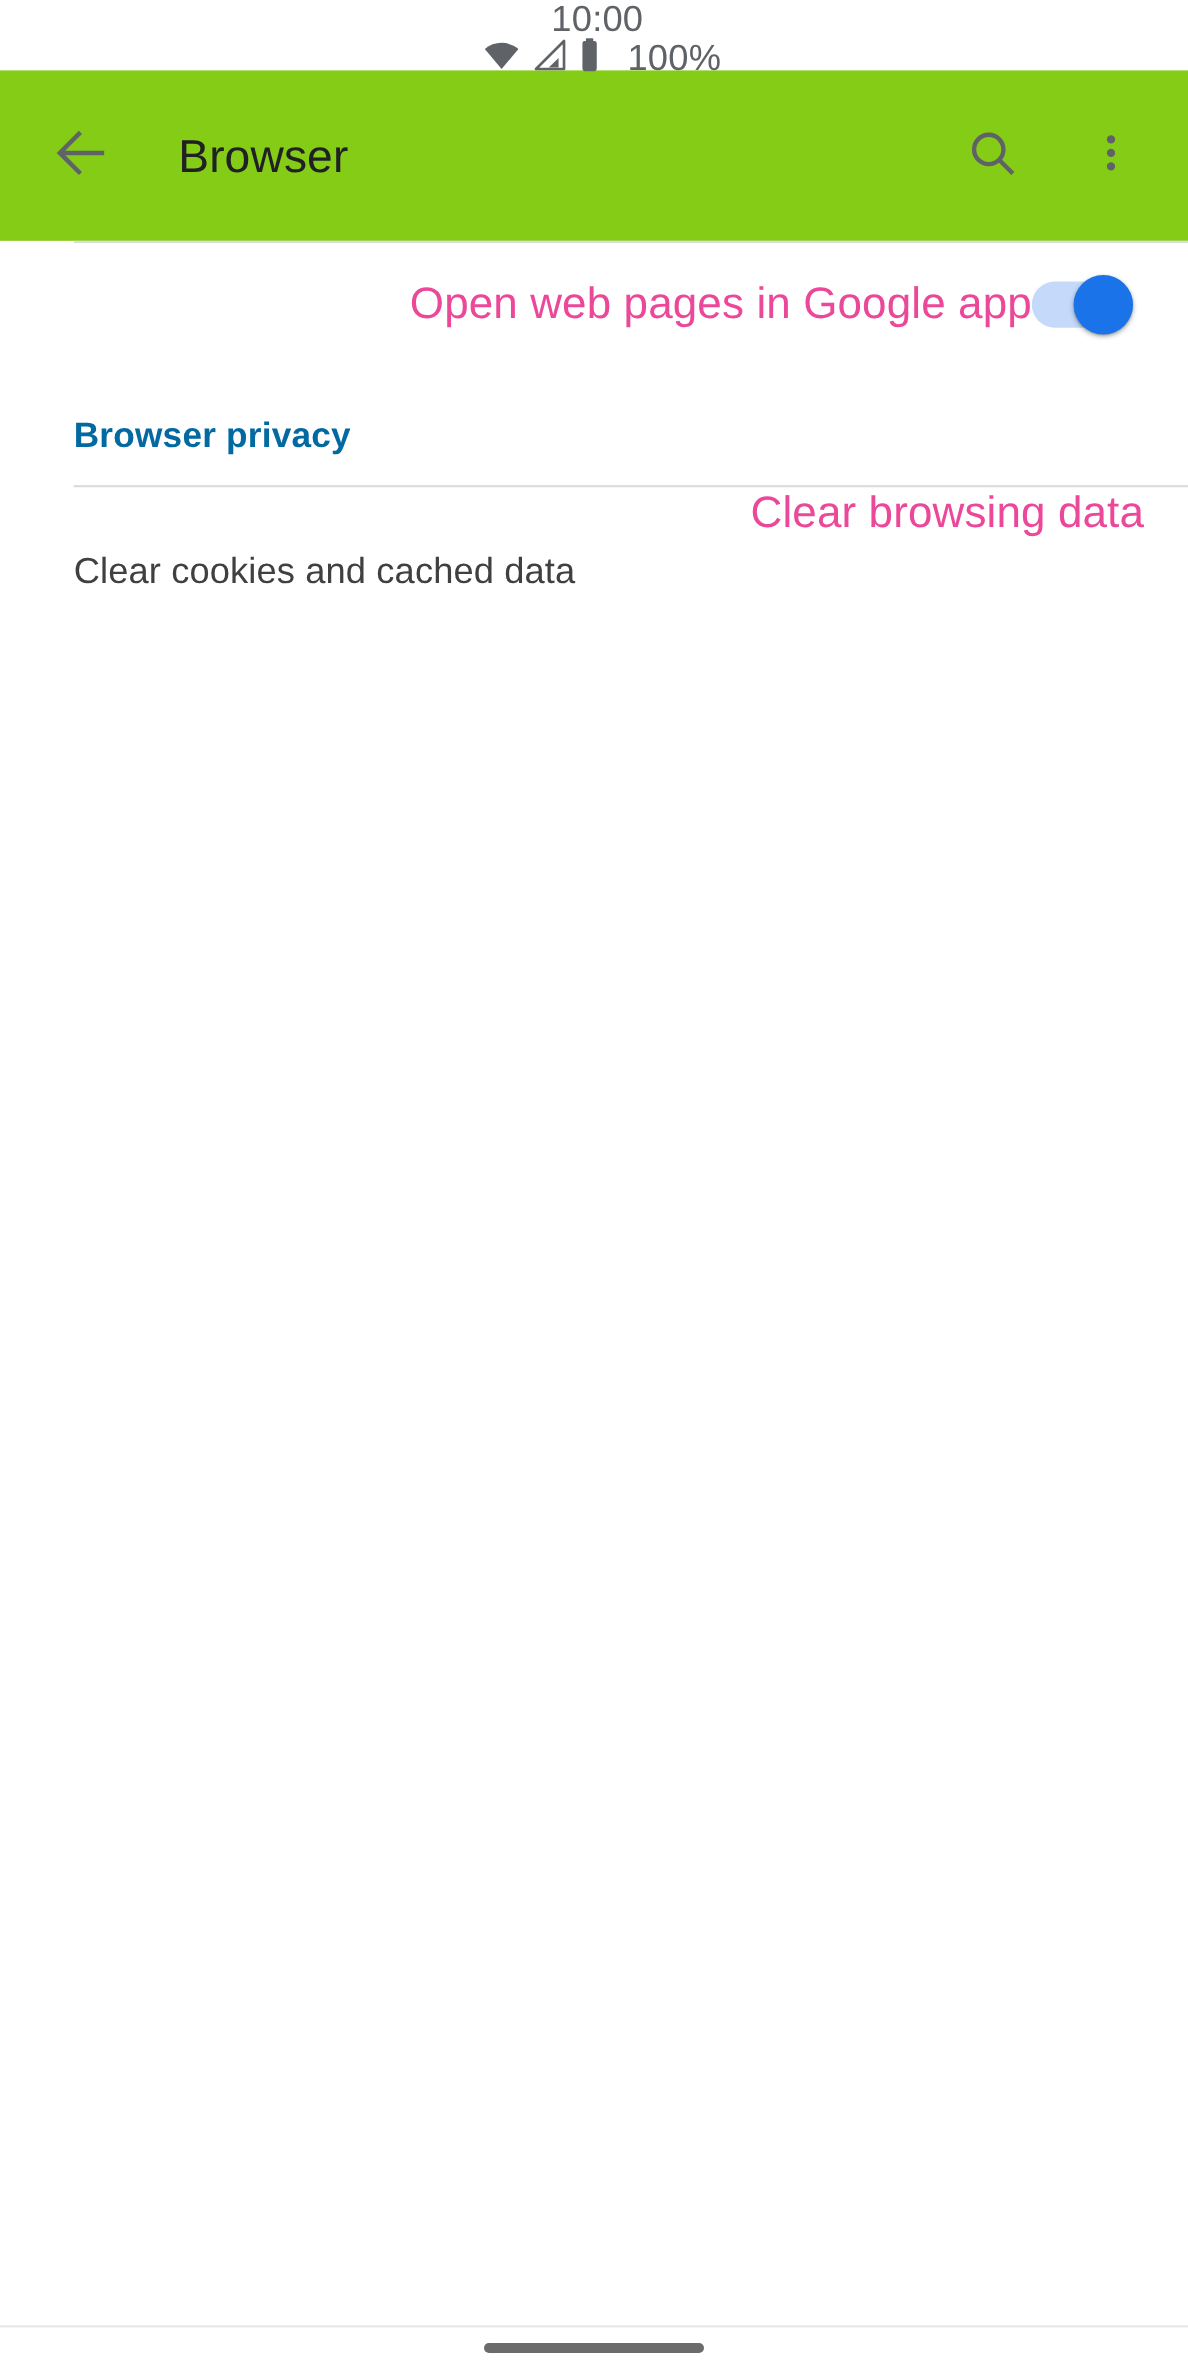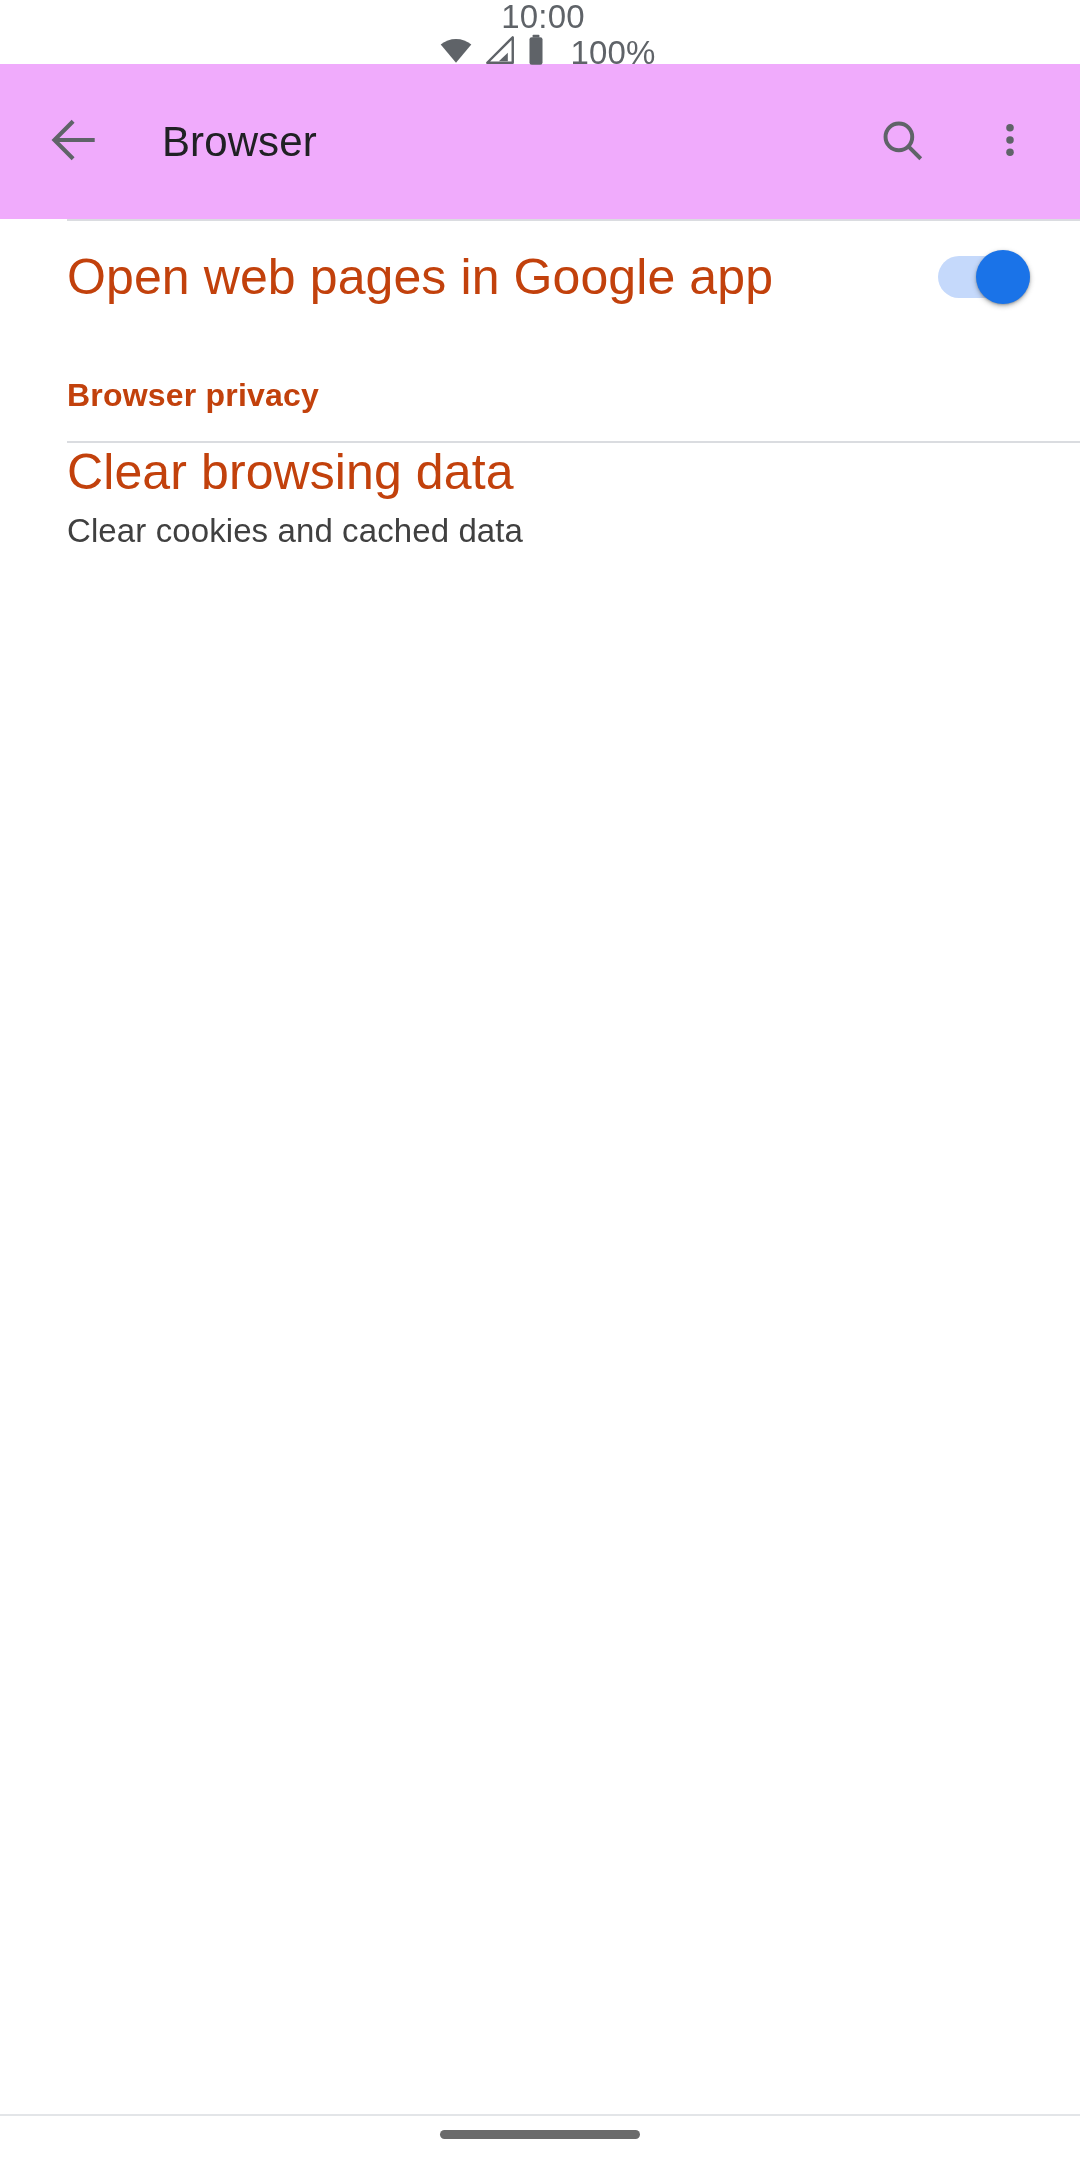--- a/index.html
+++ b/index.html
@@ -52,21 +52,21 @@
   }
 
   
   .app-bar {
     height: 155px;
     width: 100%;
     display: flex;
     align-items: center;
     box-sizing: border-box;
     padding: 0 26px 0 38px;
-    background: #f0abfc;
+    background: #84cc16;
   }
   .back-btn {
     width: 72px;
     height: 72px;
     display: flex;
     align-items: center;
     justify-content: center;
     flex: none;
     cursor: pointer;
   }
@@ -103,24 +103,25 @@
   .pref-row {
     display: flex;
     align-items: center;
     min-height: 112px;
     padding: 0 40px 0 67px;
     box-sizing: border-box;
     cursor: pointer;
   }
   .pref-texts { flex: 1; min-width: 0; }
   .pref-title {
-    font-size: 50px;
-    color: #c2410c;
+    font-size: 40px;
+    color: #ec4899;
     line-height: 1.18;
     letter-spacing: 0.1px;
+    text-align: right;
   }
   .pref-summary {
     font-size: 33px;
     color: #404040;
     line-height: 1.2;
     margin-top: 9px;
     letter-spacing: 0.1px;
   }
 
   
@@ -153,21 +154,21 @@
   }
 
   
   .section-header {
     padding: 46px 40px 30px 67px;
     box-sizing: border-box;
   }
   .section-header-text {
     font-size: 32px;
     font-weight: bold;
-    color: #c2410c;
+    color: #0369a1;
     letter-spacing: 0.2px;
     line-height: 1;
   }
 
   
   .pref-row.two-line { min-height: 140px; align-items: flex-start; }
 
   
   .nav-bar {
     position: absolute;

